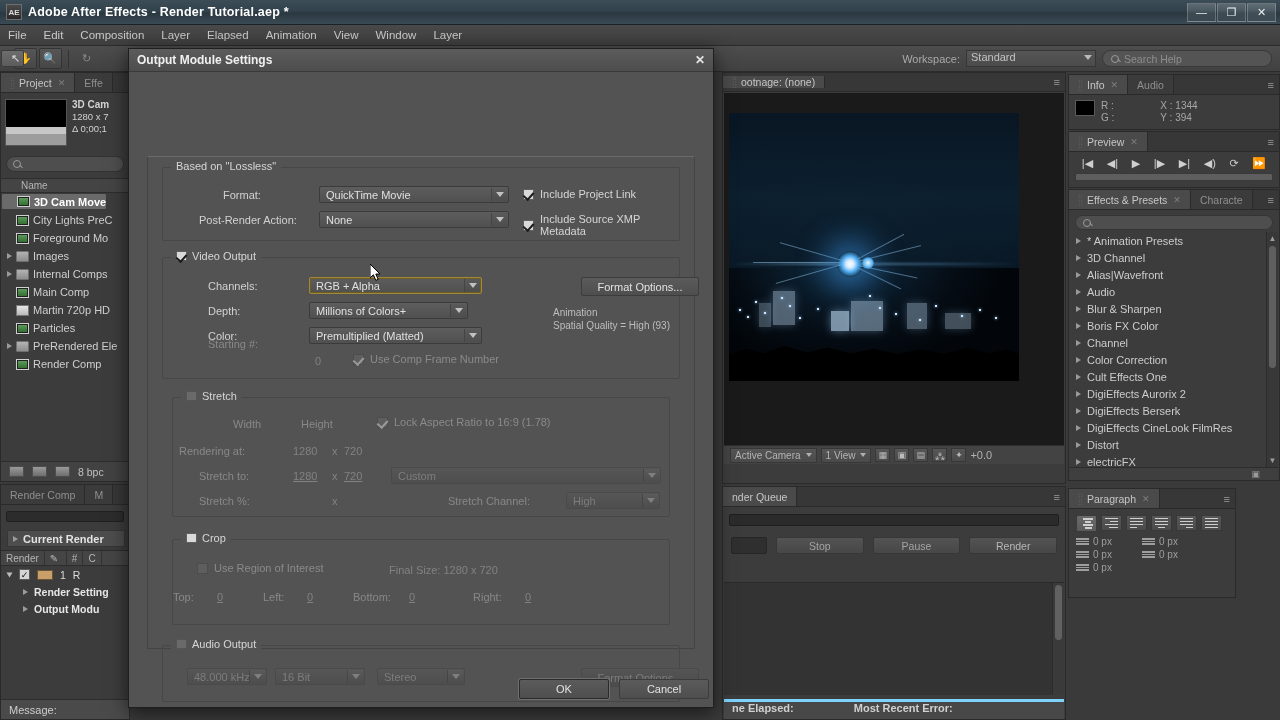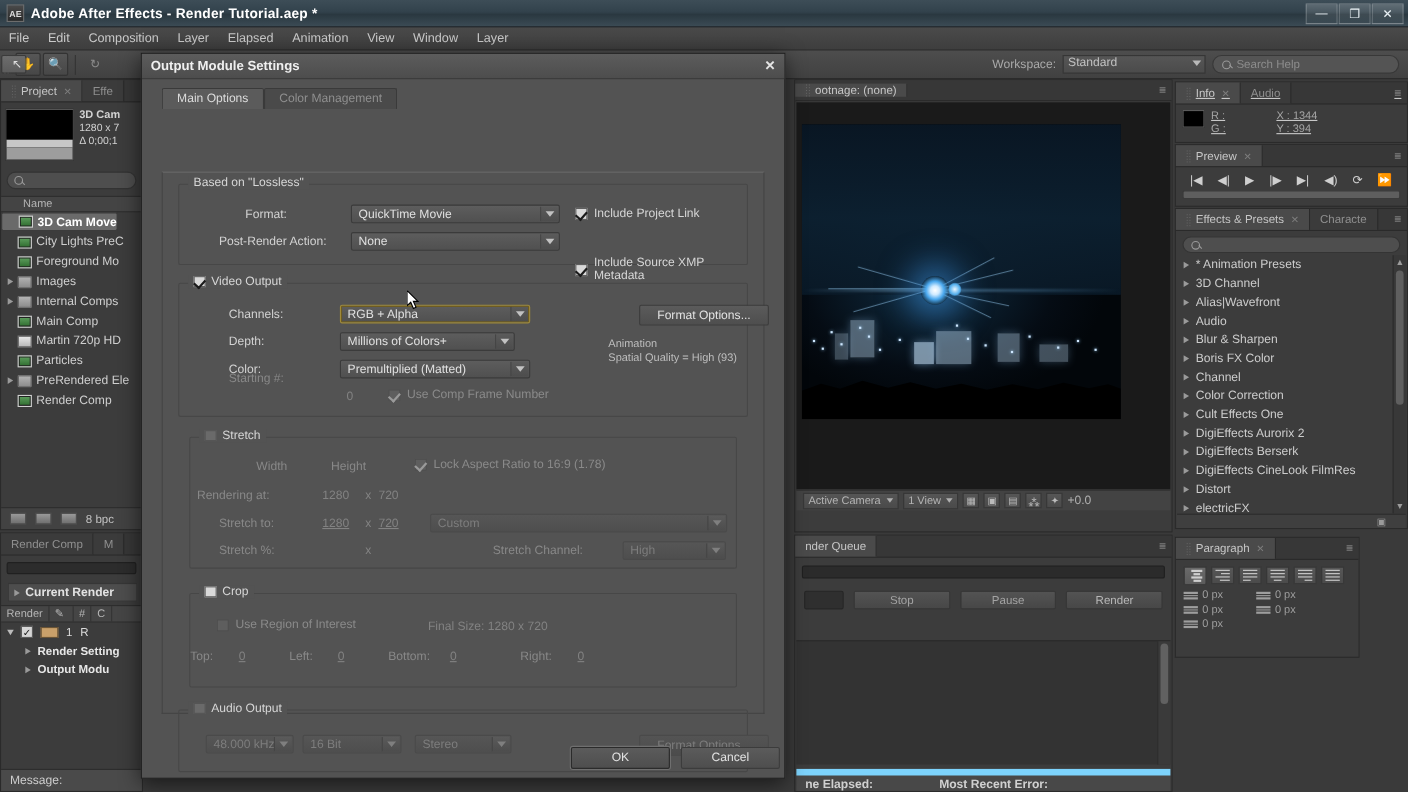--- a/index.html
+++ b/index.html
@@ -166,27 +166,27 @@
 
   
   #rq-panel{ left:722px; top:486px; width:344px; height:234px;}
   .rqp-bar{margin:7px 6px;height:12px;background:#2b2b2b;border:1px solid #1f1f1f;border-radius:2px;}
   .rq-btns{display:flex;gap:9px;padding:4px 8px;align-items:center;}
   .rqbtn{height:17px;flex:1;background:linear-gradient(#535353,#474747);border:1px solid #373737;border-radius:2px;
     display:flex;align-items:center;justify-content:center;font-size:10.5px;color:#a3a3a3;}
   .rqbtn.dark{background:#2f2f2f;border-color:#262626;flex:0 0 36px;}
   .rqbtn.render{color:#b8b8b8;}
   .rq-body{position:absolute;left:1px;right:1px;top:95px;bottom:24px;background:#333;border-top:1px solid #2a2a2a;}
-  .rq-foot{position:absolute;left:1px;right:1px;bottom:0;height:20px;background:#484848;border-top:6px solid #7dd3fc;
-    display:flex;align-items:flex-end;font-size:11px;color:#d0d0d0;font-weight:bold;}
+  .rq-foot{position:absolute;left:1px;right:1px;bottom:0;height:20px;background:#484848;border-top:3px solid #7dd3fc;
+    display:flex;align-items:flex-start;font-size:11px;color:#d0d0d0;font-weight:bold;}
   .scrollv{position:absolute;right:1px;top:96px;bottom:24px;width:12px;background:#3a3a3a;border-left:1px solid #2c2c2c;}
   .scrollv .thumb{position:absolute;left:2px;right:2px;top:2px;height:55px;background:#616161;border-radius:4px;}
 
   
-  #info-panel{ left:1068px; top:74px; width:212px; height:56px;text-decoration:underline;}
+  #info-panel{ left:1068px; top:74px; width:212px; height:56px;}
   .info-body{display:flex;padding:5px 6px;gap:6px;font-size:10px;color:#a6a6a6;}
   .info-sw{width:20px;height:16px;background:#000;border:1px solid #5a5a5a;}
   .info-col{line-height:12px;}
   #preview-panel{ left:1068px; top:131px; width:212px; height:57px;}
   .prev-row{display:flex;align-items:center;justify-content:space-around;padding:5px 6px 2px 6px;color:#cfcfcf;font-size:11px;}
   .prev-bar{margin:1px 6px;height:8px;background:#5e5e5e;border:1px solid #3a3a3a;border-radius:2px;}
   #fx-panel{ left:1068px; top:189px; width:212px; height:292px;}
   .fx-search{margin:5px 6px;height:15px;background:#4e4e4e;border:1px solid #343434;border-radius:8px;
     display:flex;align-items:center;gap:5px;padding:0 7px;color:#7e7e7e;font-size:10px;}
   .fx-list{position:absolute;left:1px;right:13px;top:42px;bottom:13px;overflow:hidden;}
@@ -773,45 +773,41 @@
       </div>
     </div>
   </div>
 
   <div class="modal">
     <div class="modal-title">
       <span class="t">Output Module Settings</span>
       <span class="x">✕</span>
     </div>
 
-    <div class="tabstrip">
-      <div class="mtab active">Main Options</div>
-      <div class="mtab">Color Management</div>
-    </div>
 
     <div class="tabpane">
       <div class="tabpane-inner">
 
         <fieldset class="grp" style="left:14px; top:10px; right:14px; height:74px;">
           <div class="grp-legend">Based on "Lossless"</div>
           <div class="lbl" style="left:60px;top:21px;width:90px;">Format:</div>
           <div class="sel" style="left:156px;top:18px;width:190px;">
             <span>QuickTime Movie</span>
             <span class="arw"></span>
           </div>
           <div class="cbx" style="left:360px;top:20px;">
             <span class="box on"></span>
             <span>Include Project Link</span>
           </div>
           <div class="lbl" style="left:36px;top:46px;width:114px;">Post-Render Action:</div>
           <div class="sel" style="left:156px;top:43px;width:190px;">
             <span>None</span>
             <span class="arw"></span>
           </div>
-          <div class="cbx" style="left:360px;top:45px;margin-top:20px;">
+          <div class="cbx" style="left:360px;top:45px;">
             <span class="box on"></span>
             <span>Include Source XMP Metadata</span>
           </div>
         </fieldset>
 
         <fieldset class="grp" style="left:14px; top:100px; right:14px; height:122px;">
           <div class="grp-legend">
             <span class="box on" style="width:10px;height:10px;"></span>
             <span>Video Output</span>
           </div>

